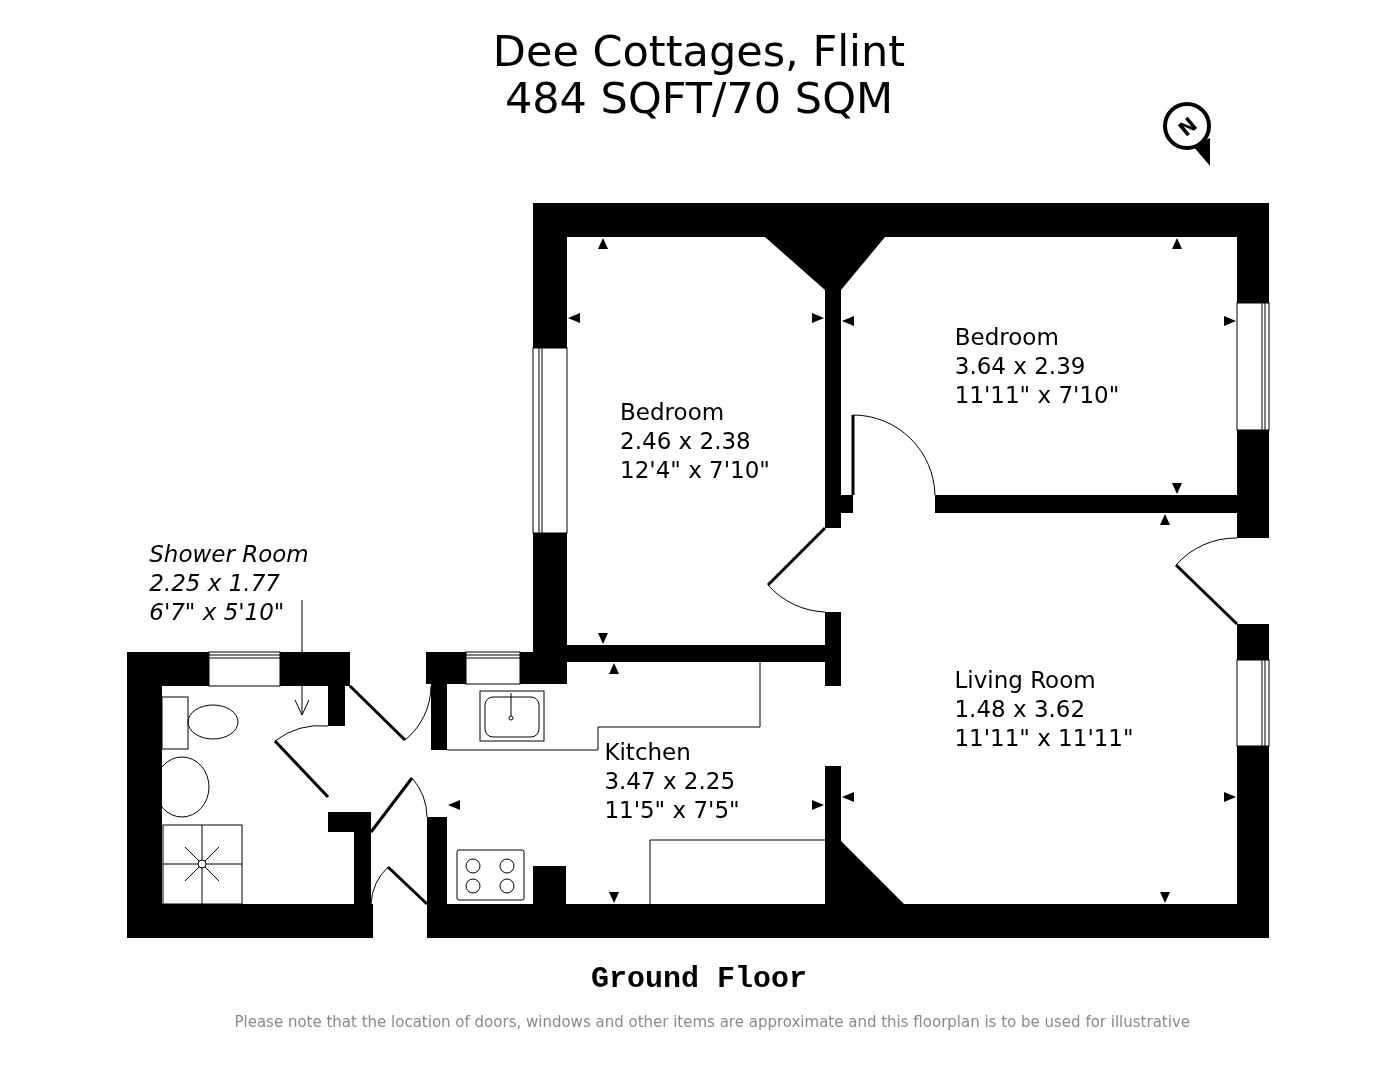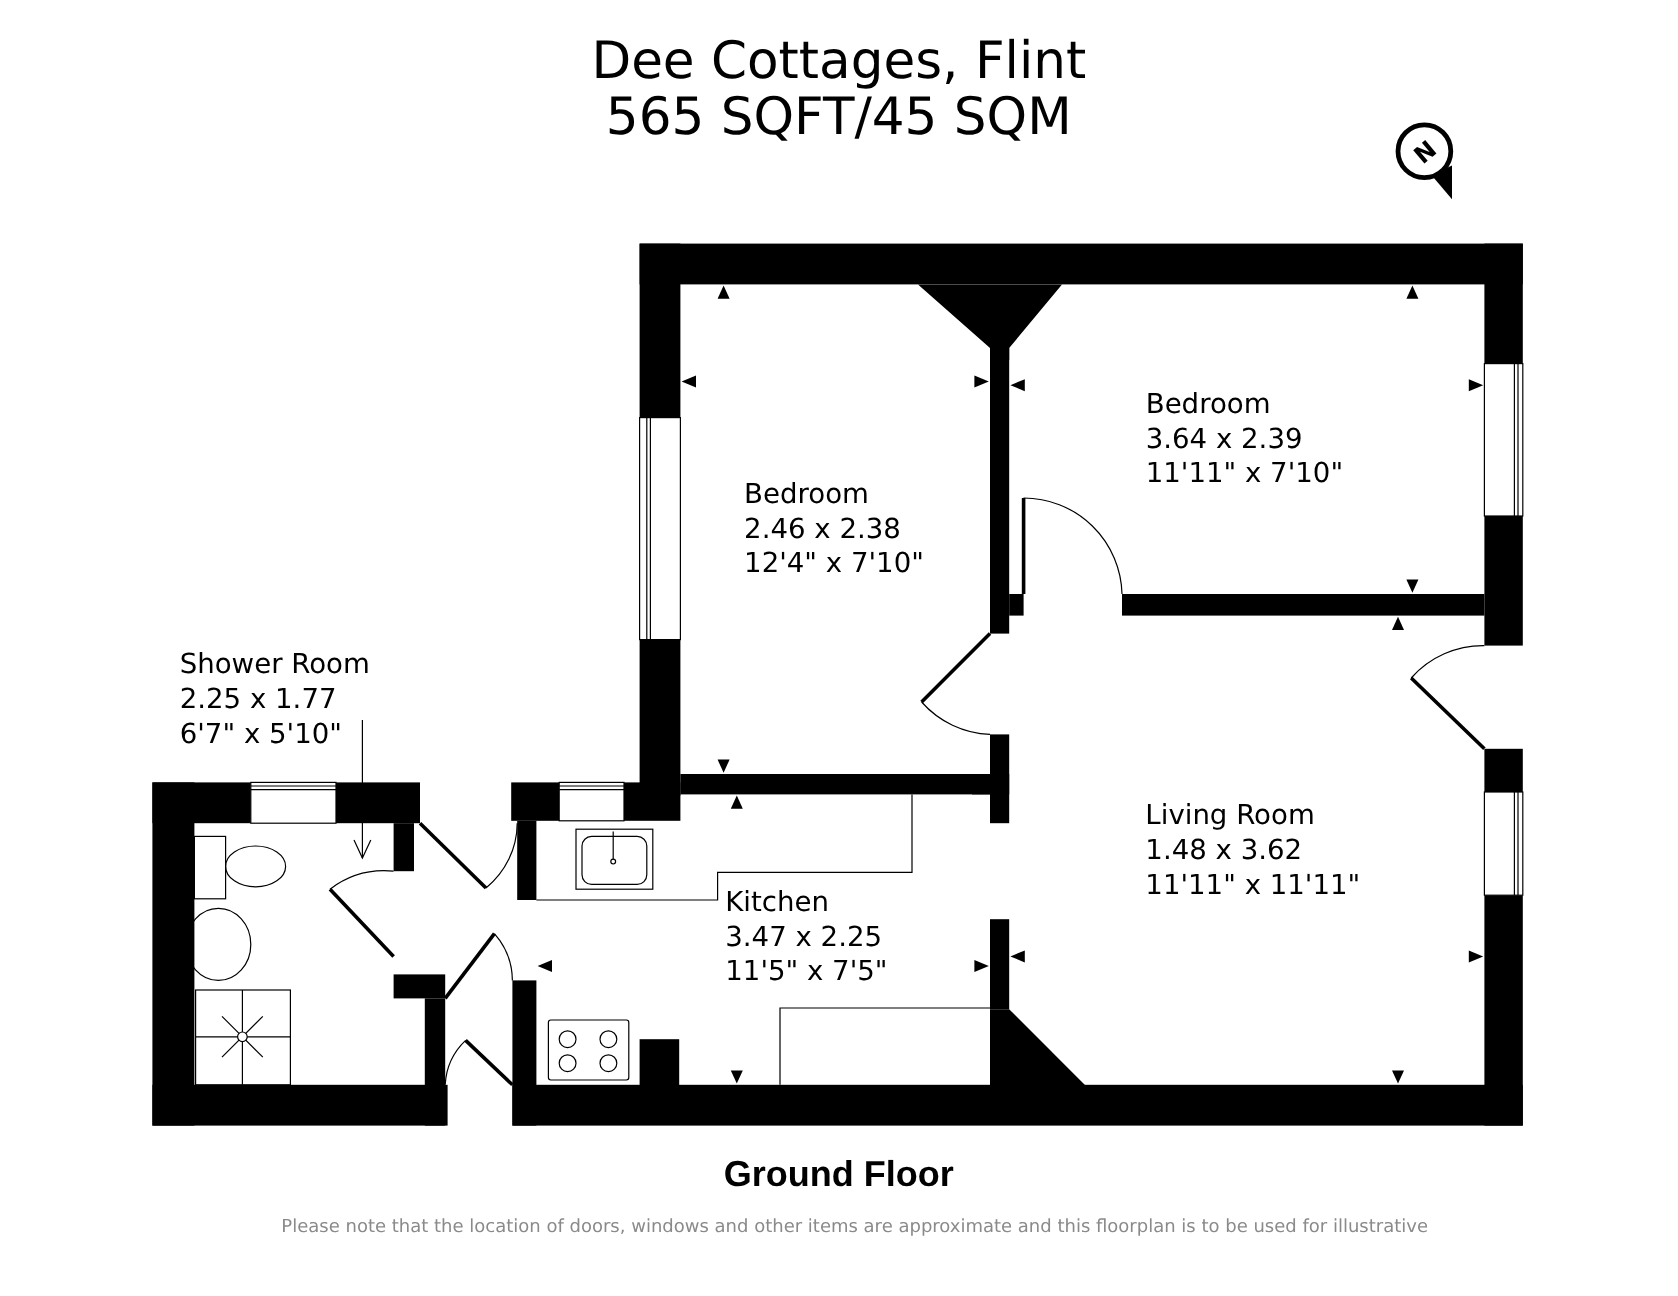--- a/index.html
+++ b/index.html
@@ -1,30 +1,30 @@
 <!DOCTYPE html>
 <html><head>
 <meta charset="utf-8">
 <style>
   html, body { margin: 0; padding: 0; background: #ffffff; }
   body { width: 1398px; height: 1080px; position: relative; overflow: hidden; font-family: "Liberation Sans", sans-serif; color: #000; }
   .title-block { position: absolute; left: 0; top: 28px; width: 1398px; text-align: center; }
   .title-line { font-size: 43px; line-height: 47px; letter-spacing: 0px; font-family: "DejaVu Sans", sans-serif; font-weight: normal; }
   .plan { position: absolute; left: 0; top: 0; width: 1398px; height: 1080px; }
   .room-label { position: absolute; text-align: left; font-family: "DejaVu Sans", sans-serif; font-size: 23px; line-height: 29px; transform: translateX(-50%); white-space: nowrap; }
-  .floor-label { position: absolute; left: 0; width: 1398px; top: 962px; text-align: center; font-family: Liberation Sans, sans-serif; font-weight: bold; font-size: 30px; }
+  .floor-label { position: absolute; left: 0; width: 1398px; top: 962px; text-align: center; font-family: Liberation Mono, monospace; font-weight: bold; font-size: 30px; }
   .disclaimer { position: absolute; left: 200px; width: 990px; top: 1012px; text-align: right; font-family: "DejaVu Sans", sans-serif; font-size: 15px; line-height: 21px; color: #8a8a8a; }
   .compass { position: absolute; left: 1155px; top: 98px; width: 70px; height: 70px; }
 </style>
 </head>
 <body>
 
 <div class="title-block">
   <div class="title-line">Dee Cottages, Flint</div>
-  <div class="title-line">565 SQFT/45 SQM</div>
+  <div class="title-line">484 SQFT/70 SQM</div>
 </div>
 
 <svg class="compass" viewBox="0 0 70 70">
   <circle cx="32" cy="28" r="22" fill="none" stroke="#000" stroke-width="4"></circle>
   <polygon points="38,48 55,40 55,68" fill="#000"></polygon>
   <text x="32" y="36" font-family="DejaVu Sans, sans-serif" font-weight="bold" font-size="20" text-anchor="middle" transform="rotate(-40 32 28)">N</text>
 </svg>
 
 <svg class="plan" viewBox="0 0 1398 1080">
   <g fill="#000">
@@ -151,21 +151,21 @@
     <polygon points="1165,903 1160,892 1170,892"></polygon>
     <polygon points="842,797 854,792 854,802"></polygon>
     <polygon points="1236,797 1224,792 1224,802"></polygon>
     <polygon points="614,663 609,674 619,674"></polygon>
     <polygon points="614,903 609,892 619,892"></polygon>
     <polygon points="448,805 460,800 460,810"></polygon>
     <polygon points="824,805 812,800 812,810"></polygon>
   </g>
 </svg>
 
-<div class="room-label" style="left:229px; top:540px;">
+<div class="room-label" style="left:229px; top:540px;font-style:italic;">
   <div>Shower Room</div>
   <div>2.25 x 1.77</div>
   <div>6'7" x 5'10"</div>
 </div>
 <div class="room-label" style="left:695px; top:398px;">
   <div>Bedroom</div>
   <div>2.46 x 2.38</div>
   <div>12'4" x 7'10"</div>
 </div>
 <div class="room-label" style="left:1037px; top:323px;">

